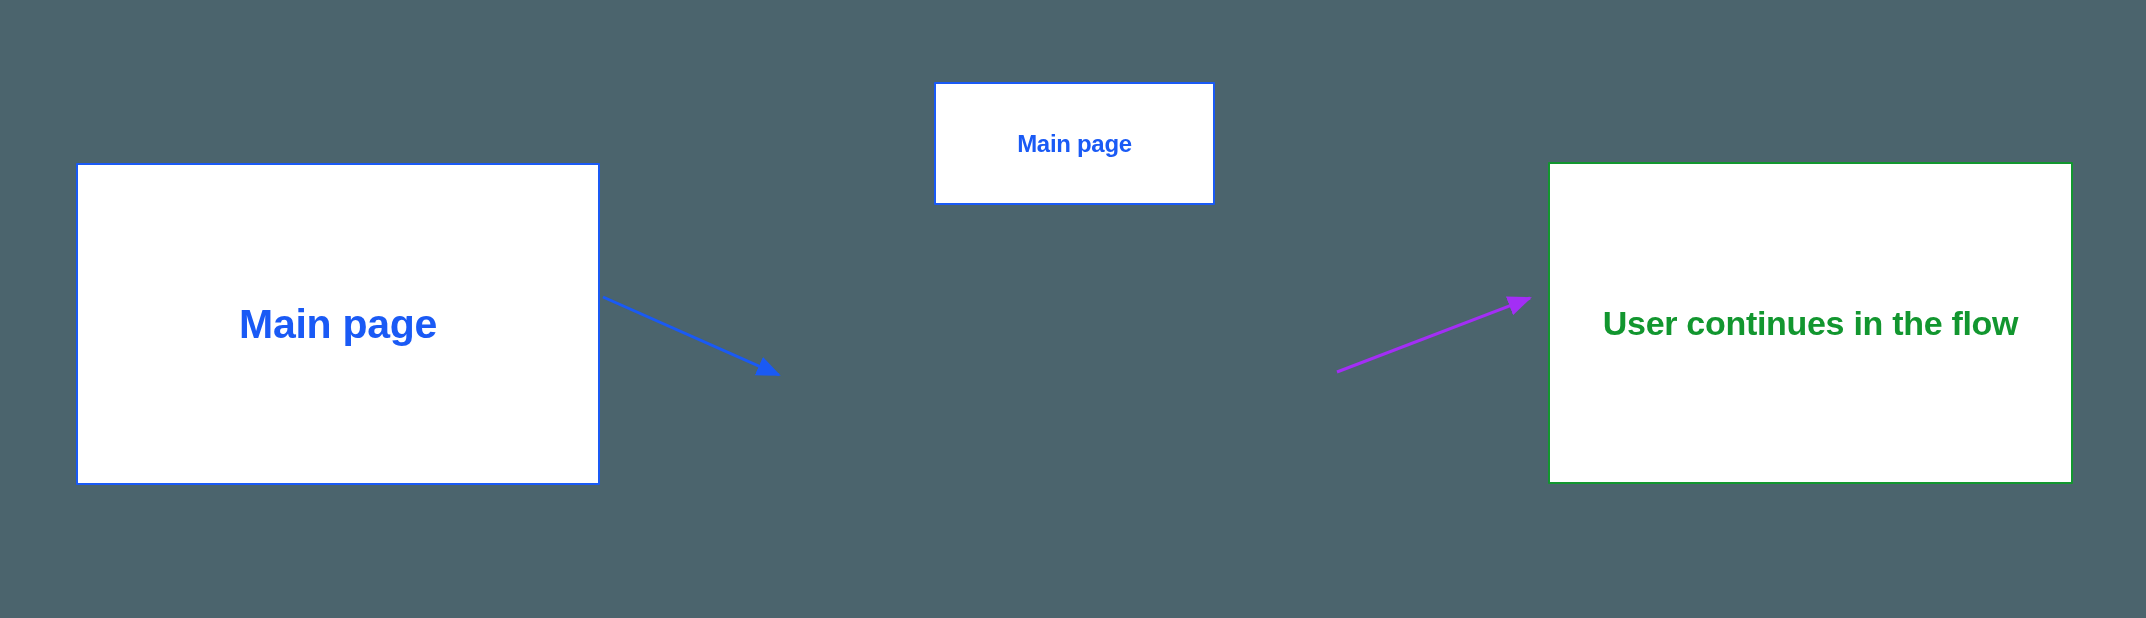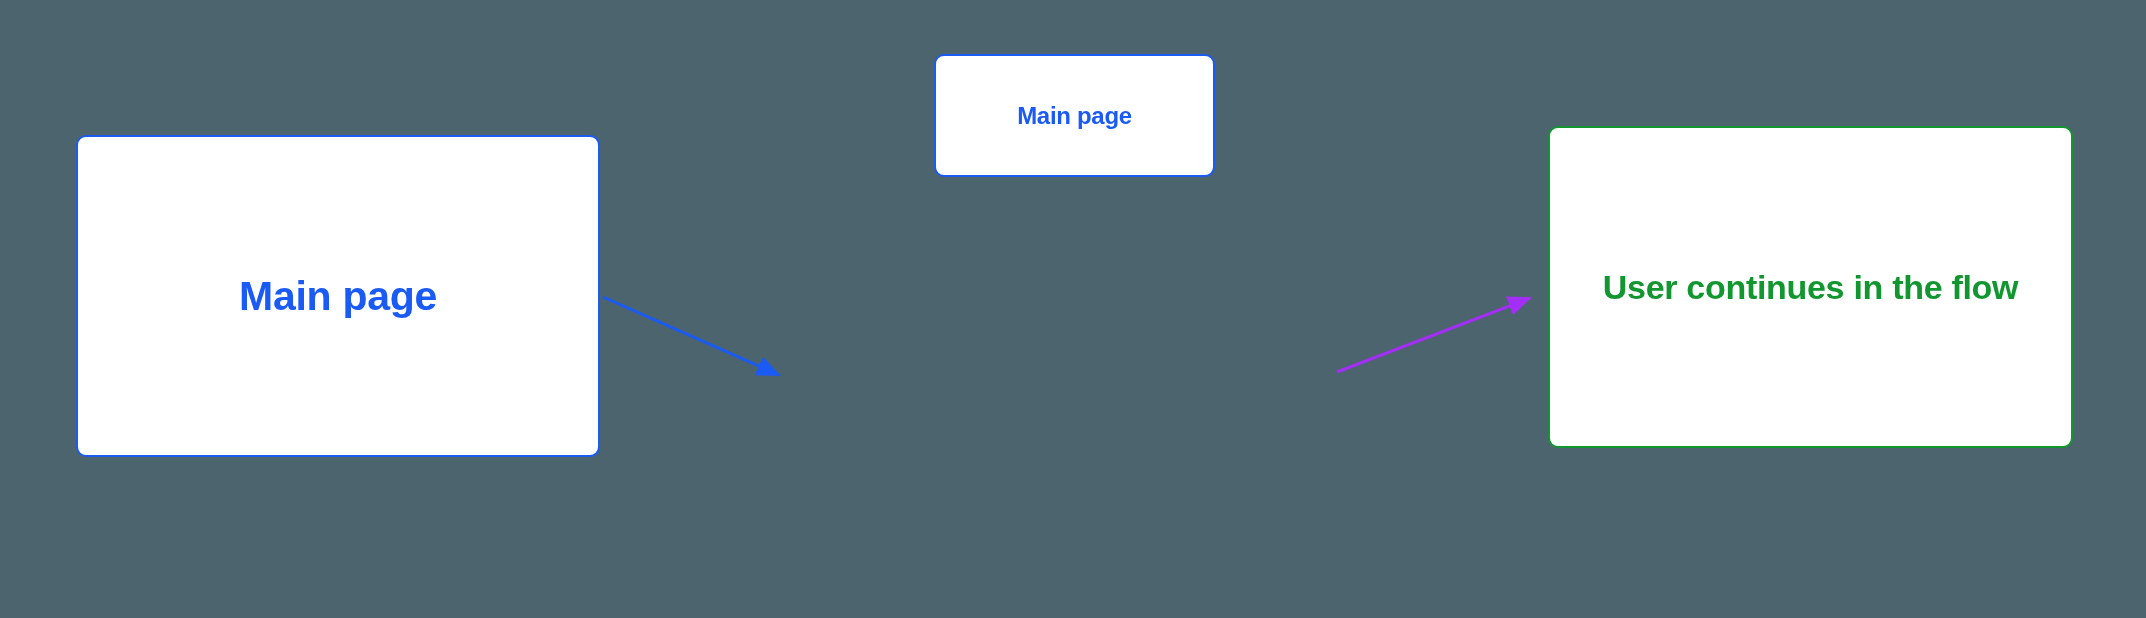--- a/index.html
+++ b/index.html
@@ -17,28 +17,29 @@
   }
   .edges-layer {
     position: absolute;
     inset: 0;
     width: 2146px;
     height: 618px;
   }
   .node {
     position: absolute;
     background: var(--node-fill, #ffffff);
-    border-radius: 10px;
+    border-radius: 1px;
     display: flex;
     align-items: center;
     justify-content: center;
     text-align: center;
     box-sizing: border-box;
     font-weight: 700;
     letter-spacing: -0.3px;
+    margin-top: 28px;
   }
   .node-blue   { border: 2.5px solid var(--blue);   color: var(--blue); }
   .node-purple { border: 2.5px solid var(--purple); color: var(--purple); }
   .node-green  { border: 2.5px solid var(--green);  color: var(--green); }
 
   .node-main-page {
     left: 76px; top: 135px;
     width: 524px; height: 322px;
     font-size: 41px;
   }
@@ -48,21 +49,21 @@
     font-size: 24px;
   }
   .node-flyout {
     left: 811px; top: 212px;
     width: 526px; height: 320px;
     font-size: 30px;
     line-height: 1.42;
   }
   .node-flyout .label { max-width: 396px; }
   .node-green-box {
-    left: 1548px; top: 126px;
+    left: 1548px; top: 134px;
     width: 525px; height: 322px;
     font-size: 34px;
     white-space: nowrap;
     text-align: center;
   }
   .label { display: block; }
   .edge-line { fill: none; stroke-width: 3; }
 </style>
 </head>
 <body>

